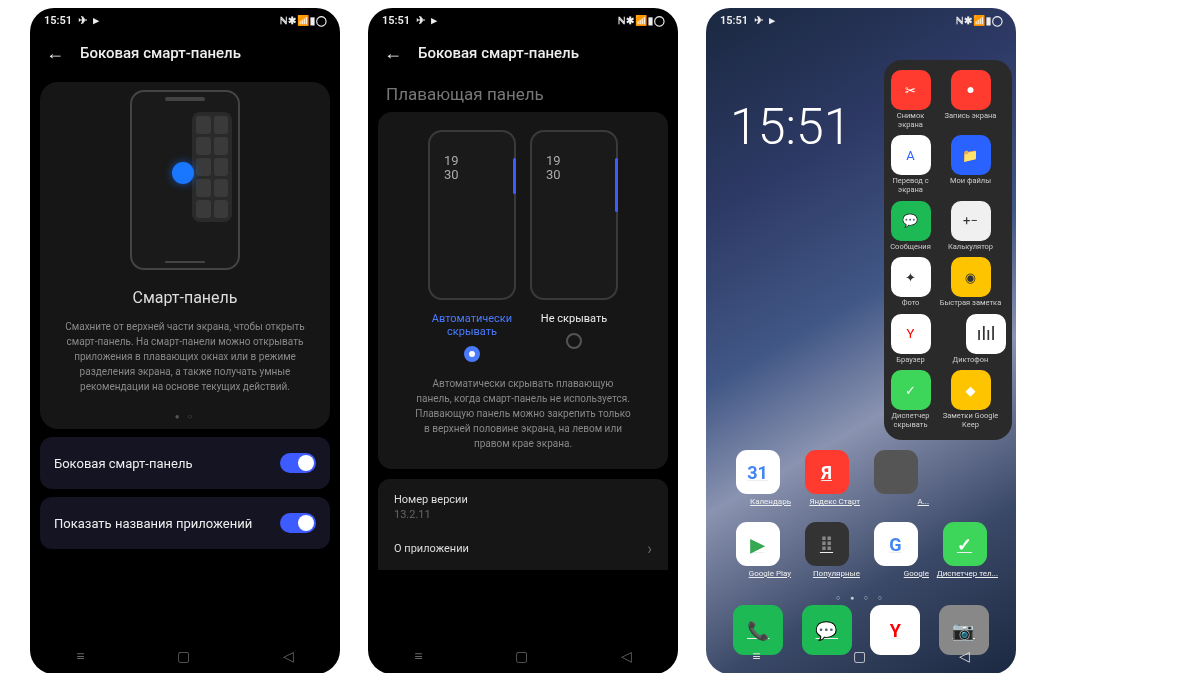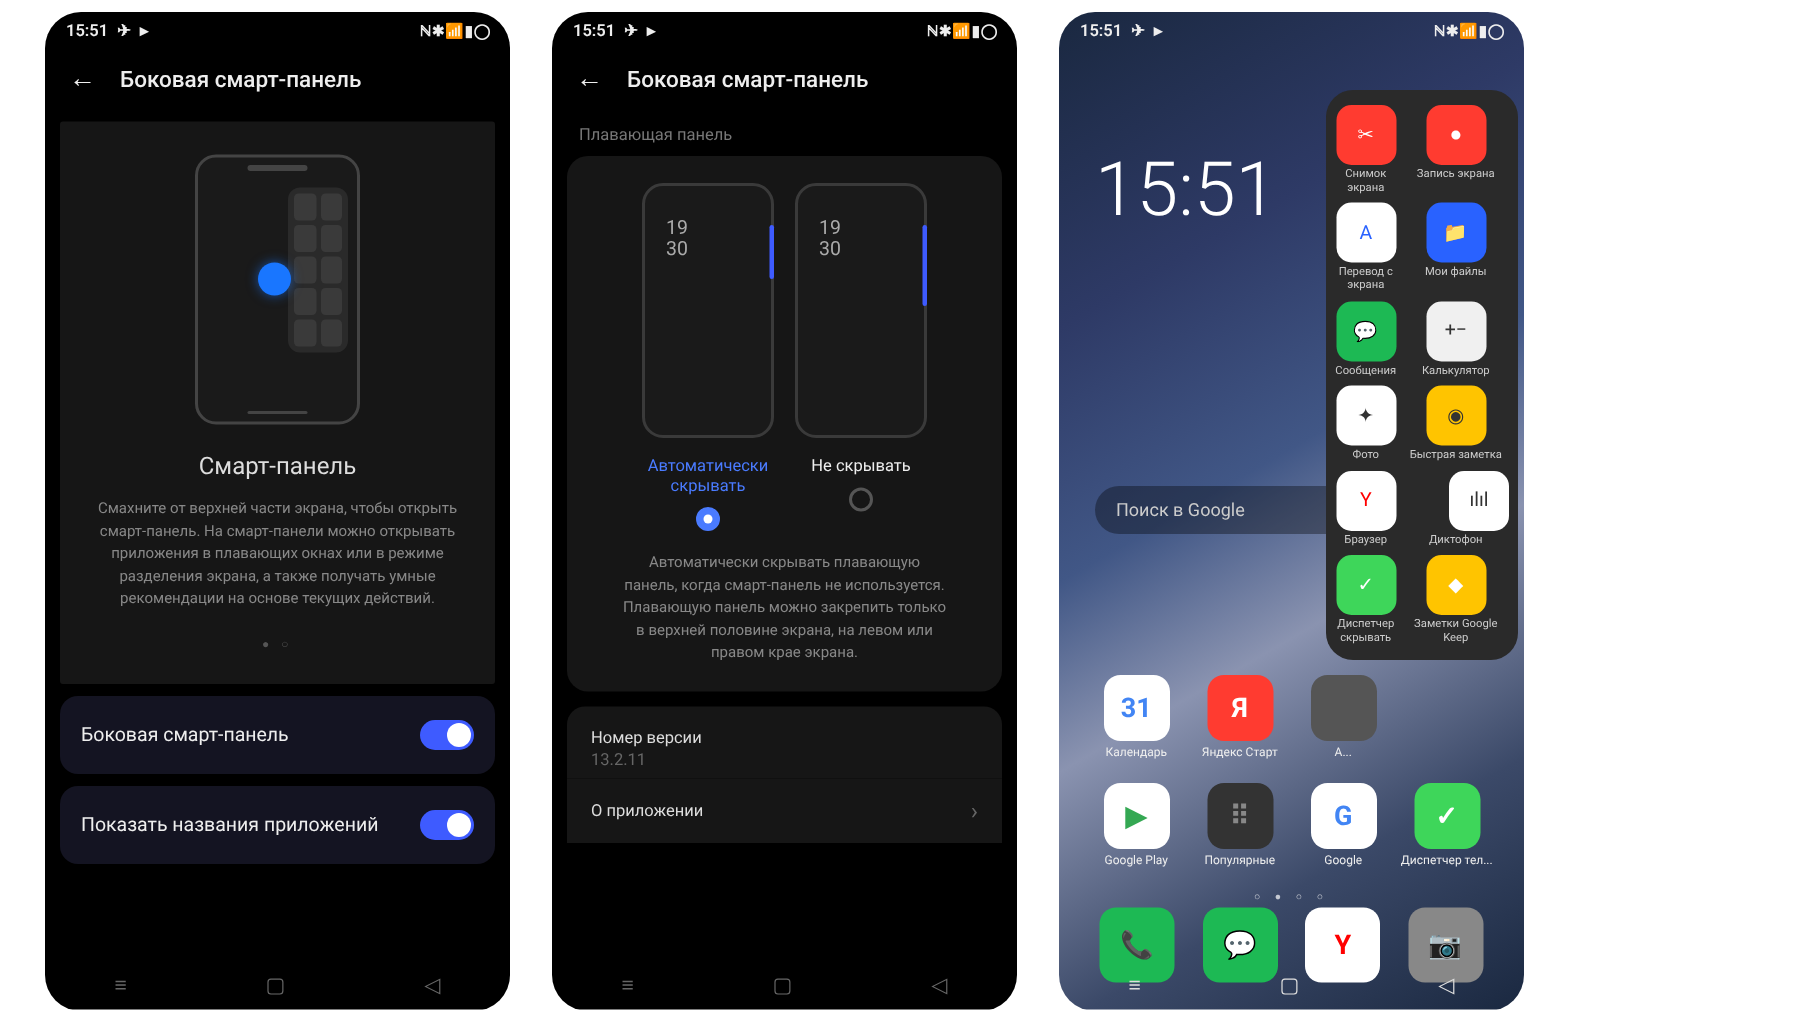--- a/index.html
+++ b/index.html
@@ -24,22 +24,22 @@
     color: #eee;
   }
   .sb-left { display: flex; gap: 6px; align-items: center; }
   .sb-right { display: flex; gap: 3px; align-items: center; font-size: 10px; letter-spacing: -1px; }
   .header {
     display: flex; align-items: center; gap: 16px; padding: 10px 16px;
   }
   .back-arrow { font-size: 18px; }
   .header-title { font-size: 15px; font-weight: 500; }
   .card {
-    margin: 8px 10px; background: #161616; border-radius: 2px;
-    padding: 22px 16px; text-align: center;
+    margin: 8px 10px; background: #161616; border-radius: 18px;
+    padding: 8px 16px; text-align: center;
   }
   .phone-mock {
     width: 110px; height: 180px; margin: 0 auto 18px;
     border: 2px solid #444; border-radius: 14px;
     position: relative; background: #1a1a1a;
   }
   .phone-mock .notch { width: 40px; height: 4px; background: #444; border-radius: 2px; position: absolute; top: 5px; left: 50%; transform: translateX(-50%); }
   .phone-mock .homebar { width: 40px; height: 2px; background: #444; border-radius: 2px; position: absolute; bottom: 5px; left: 50%; transform: translateX(-50%); }
   .side-panel-mock {
     position: absolute; right: 6px; top: 20px; width: 40px; height: 110px;
@@ -68,21 +68,21 @@
     content: ''; position: absolute; width: 16px; height: 16px;
     background: #fff; border-radius: 50%; top: 2px; right: 2px;
   }
   .navbar {
     position: absolute; bottom: 0; left: 0; right: 0; height: 36px;
     display: flex; justify-content: space-around; align-items: center;
     color: #666; font-size: 14px;
   }
 
   
-  .section-label { font-size: 11px; color: #777; padding: 10px 18px 4px; }
+  .section-label { font-size: 17px; color: #777; padding: 10px 18px 4px; }
   .float-card { margin: 4px 10px; background: #161616; border-radius: 14px; padding: 18px 28px; text-align: center; }
   .mock-row { display: flex; gap: 14px; justify-content: center; margin-bottom: 12px; }
   .mini-mock {
     width: 88px; height: 170px; border: 2px solid #3a3a3a; border-radius: 14px;
     position: relative; background: #1a1a1a;
   }
   .mini-mock .time { position: absolute; top: 22px; left: 14px; font-size: 13px; line-height: 1.1; color: #aaa; text-align: left; }
   .mini-mock .edge { position: absolute; right: -2px; top: 26px; width: 3px; height: 36px; background: #3e5bff; border-radius: 2px; }
   .mini-mock .edge.long { height: 54px; }
   .opt-row { display: flex; gap: 14px; justify-content: center; margin-bottom: 8px; }
@@ -111,21 +111,21 @@
     background: rgba(0,0,0,0.35); border-radius: 16px;
     display: flex; align-items: center; padding: 0 14px;
     font-size: 12px; color: #ccc;
   }
   .home-grid {
     position: absolute; bottom: 78px; left: 0; right: 0;
     display: grid; grid-template-columns: repeat(4, 1fr);
     gap: 6px 2px; padding: 0 18px;
   }
   .home-grid.row1 { bottom: 150px; }
-  .app { text-align: center; font-size: 8px; color: #eee; }
+  .app { text-align: right; font-size: 8px; color: #eee; text-decoration: underline; }
   .app-icon { width: 44px; height: 44px; border-radius: 11px; margin: 0 auto 3px; display:flex; align-items:center; justify-content:center; font-size:18px; font-weight:bold; }
   .dock {
     position: absolute; bottom: 16px; left: 0; right: 0;
     display: flex; justify-content: space-around; padding: 0 18px;
   }
   .dock .app-icon { width: 50px; height: 50px; }
   .page-dots { position:absolute; bottom: 72px; left:50%; transform:translateX(-50%); font-size:7px; color:#fff; letter-spacing:4px; opacity:0.7;}
 
   
   .smart-panel {
@@ -251,23 +251,20 @@
   <div class="statusbar">
     <div class="sb-left">
         <span>15:51</span>
         <span class="ic">✈</span>
         <span class="ic">▸</span>
       </div>
     <div class="sb-right">ℕ ✱ 📶 ▮ ◯</div>
   </div>
   <div class="home-time">15:51</div>
   <div class="home-date">По</div>
-  <div class="search-pill">
-    <span>Поиск в Google</span>
-  </div>
 
   <div class="smart-panel" id="panel3">
       <div class="sp-item">
         <div class="sp-icon" style="background:#ff3b30;color:#fff;font-size:13px;">✂</div>
         <div class="sp-label">Снимок экрана</div>
       </div>
       <div class="sp-item">
         <div class="sp-icon" style="background:#ff3b30;color:#fff;font-size:13px;">⏺</div>
         <div class="sp-label">Запись экрана</div>
       </div>
@@ -293,21 +290,21 @@
       </div>
       <div class="sp-item">
         <div class="sp-icon" style="background:#ffc400;color:#333;font-size:13px;">◉</div>
         <div class="sp-label">Быстрая заметка</div>
       </div>
       <div class="sp-item">
         <div class="sp-icon" style="background:#fff;color:#f00;font-size:13px;">Y</div>
         <div class="sp-label">Браузер</div>
       </div>
       <div class="sp-item">
-        <div class="sp-icon" style="background:#fff;color:#333;font-size:13px;margin-left:31px;">ılıl</div>
+        <div class="sp-icon" style="background:#fff;color:#333;font-size:19px;margin-left:31px;">ılıl</div>
         <div class="sp-label">Диктофон</div>
       </div>
       <div class="sp-item">
         <div class="sp-icon" style="background:#3ed65a;color:#fff;font-size:13px;">✓</div>
         <div class="sp-label">Диспетчер скрывать</div>
       </div>
       <div class="sp-item">
         <div class="sp-icon" style="background:#ffc400;color:#fff;font-size:13px;">◆</div>
         <div class="sp-label">Заметки Google Keep</div>
       </div>

